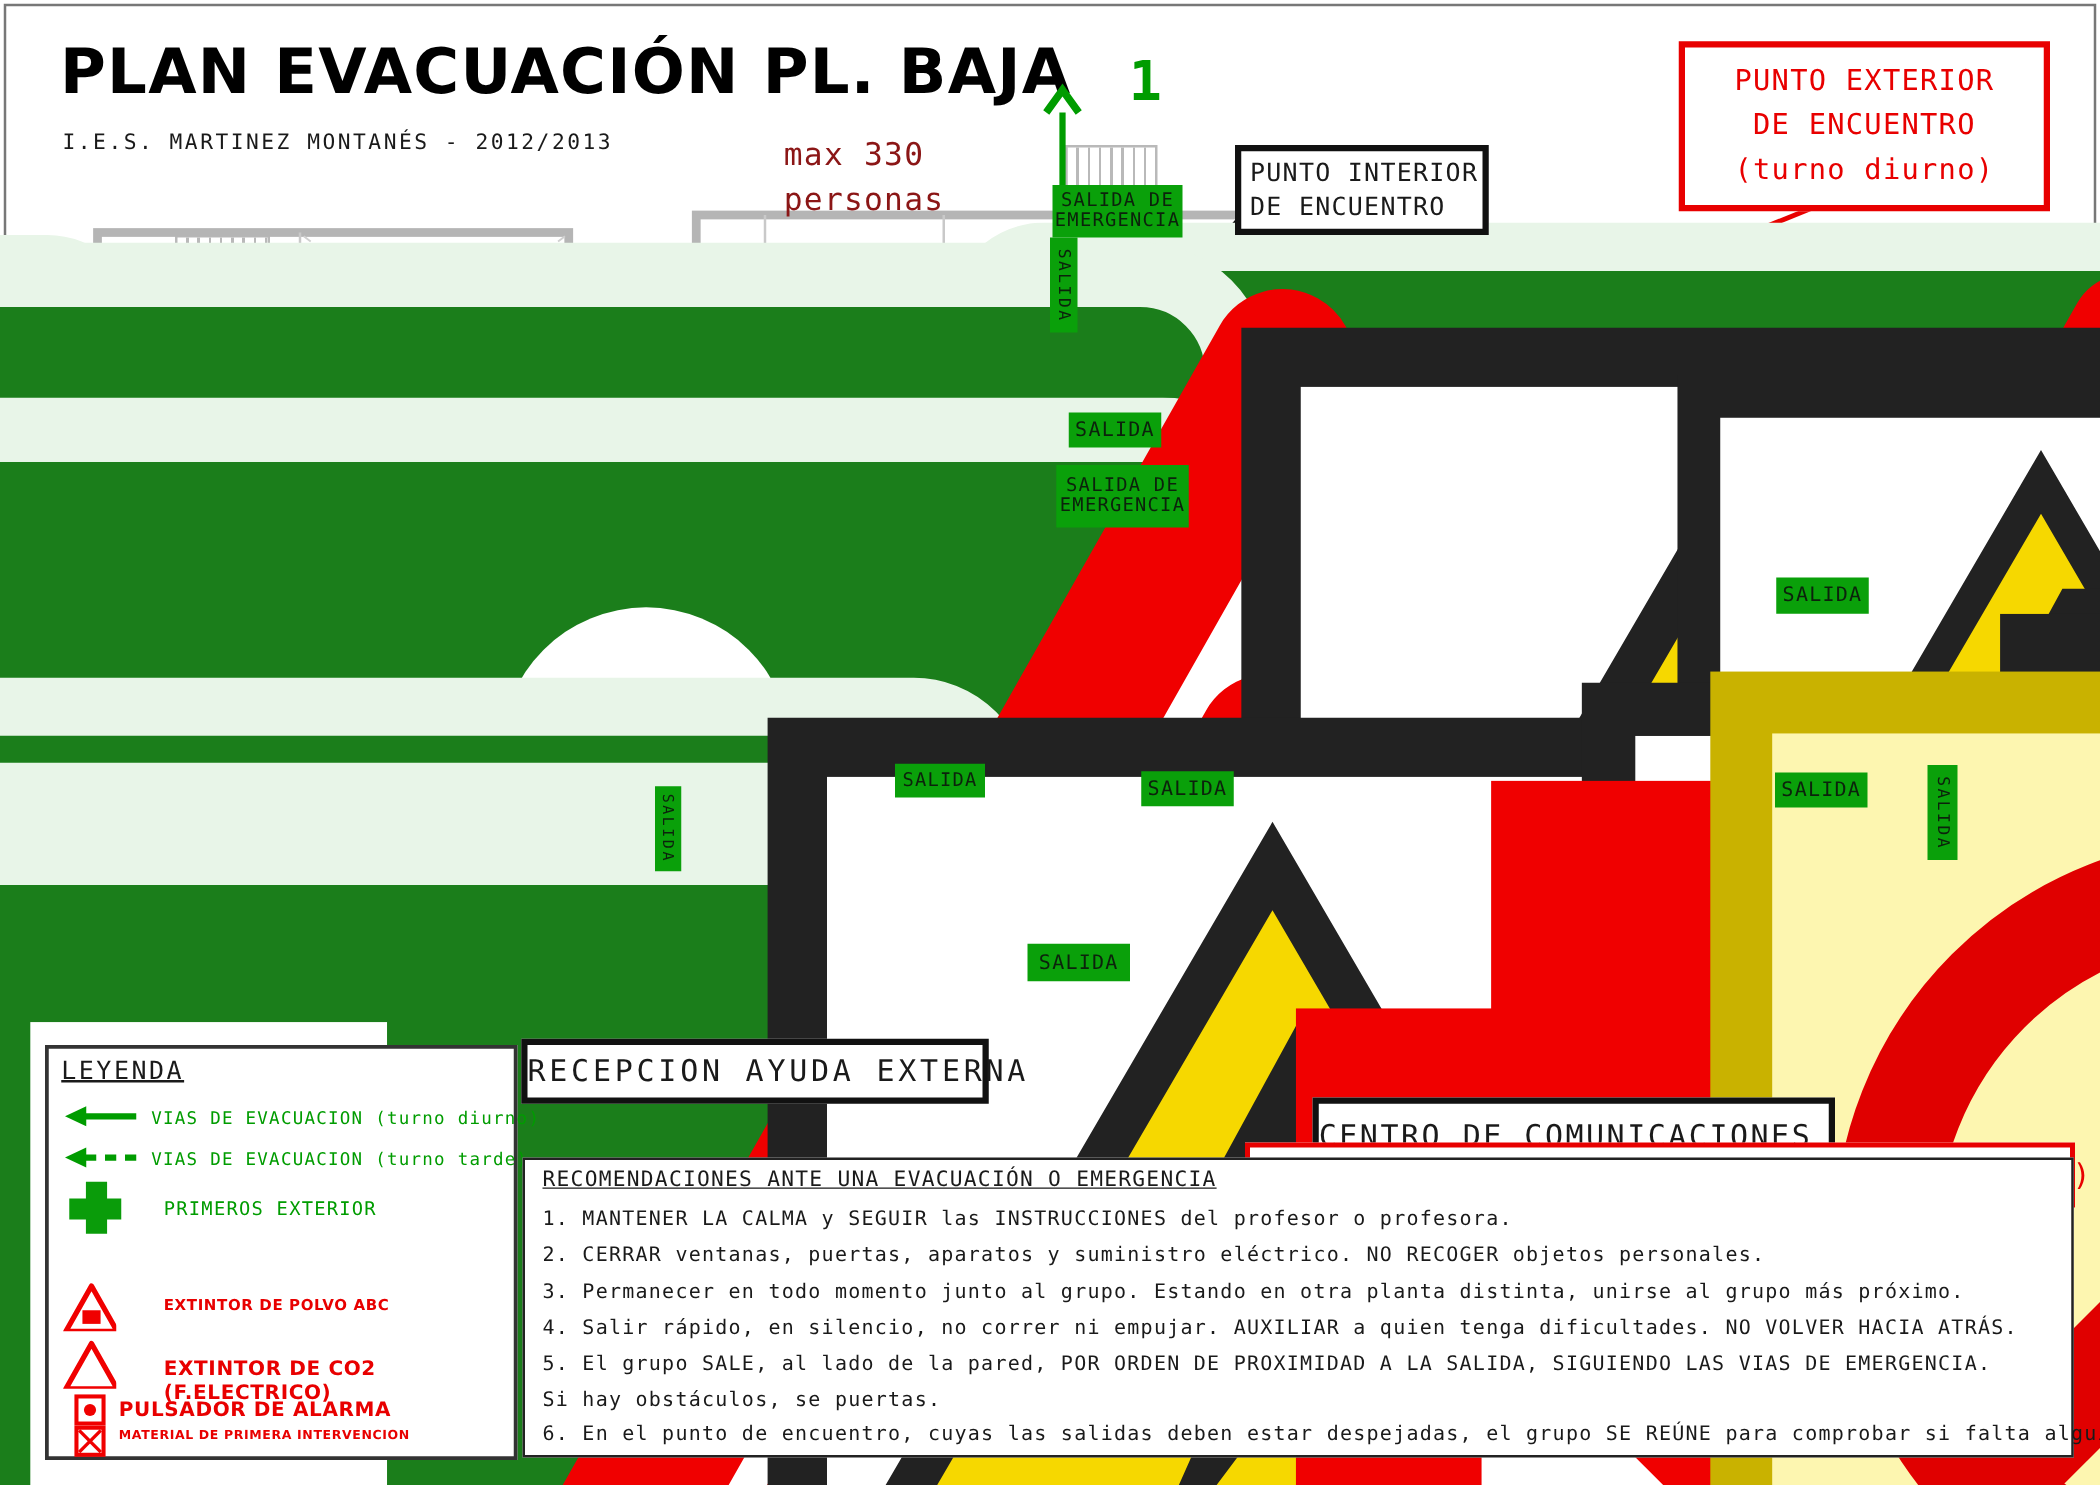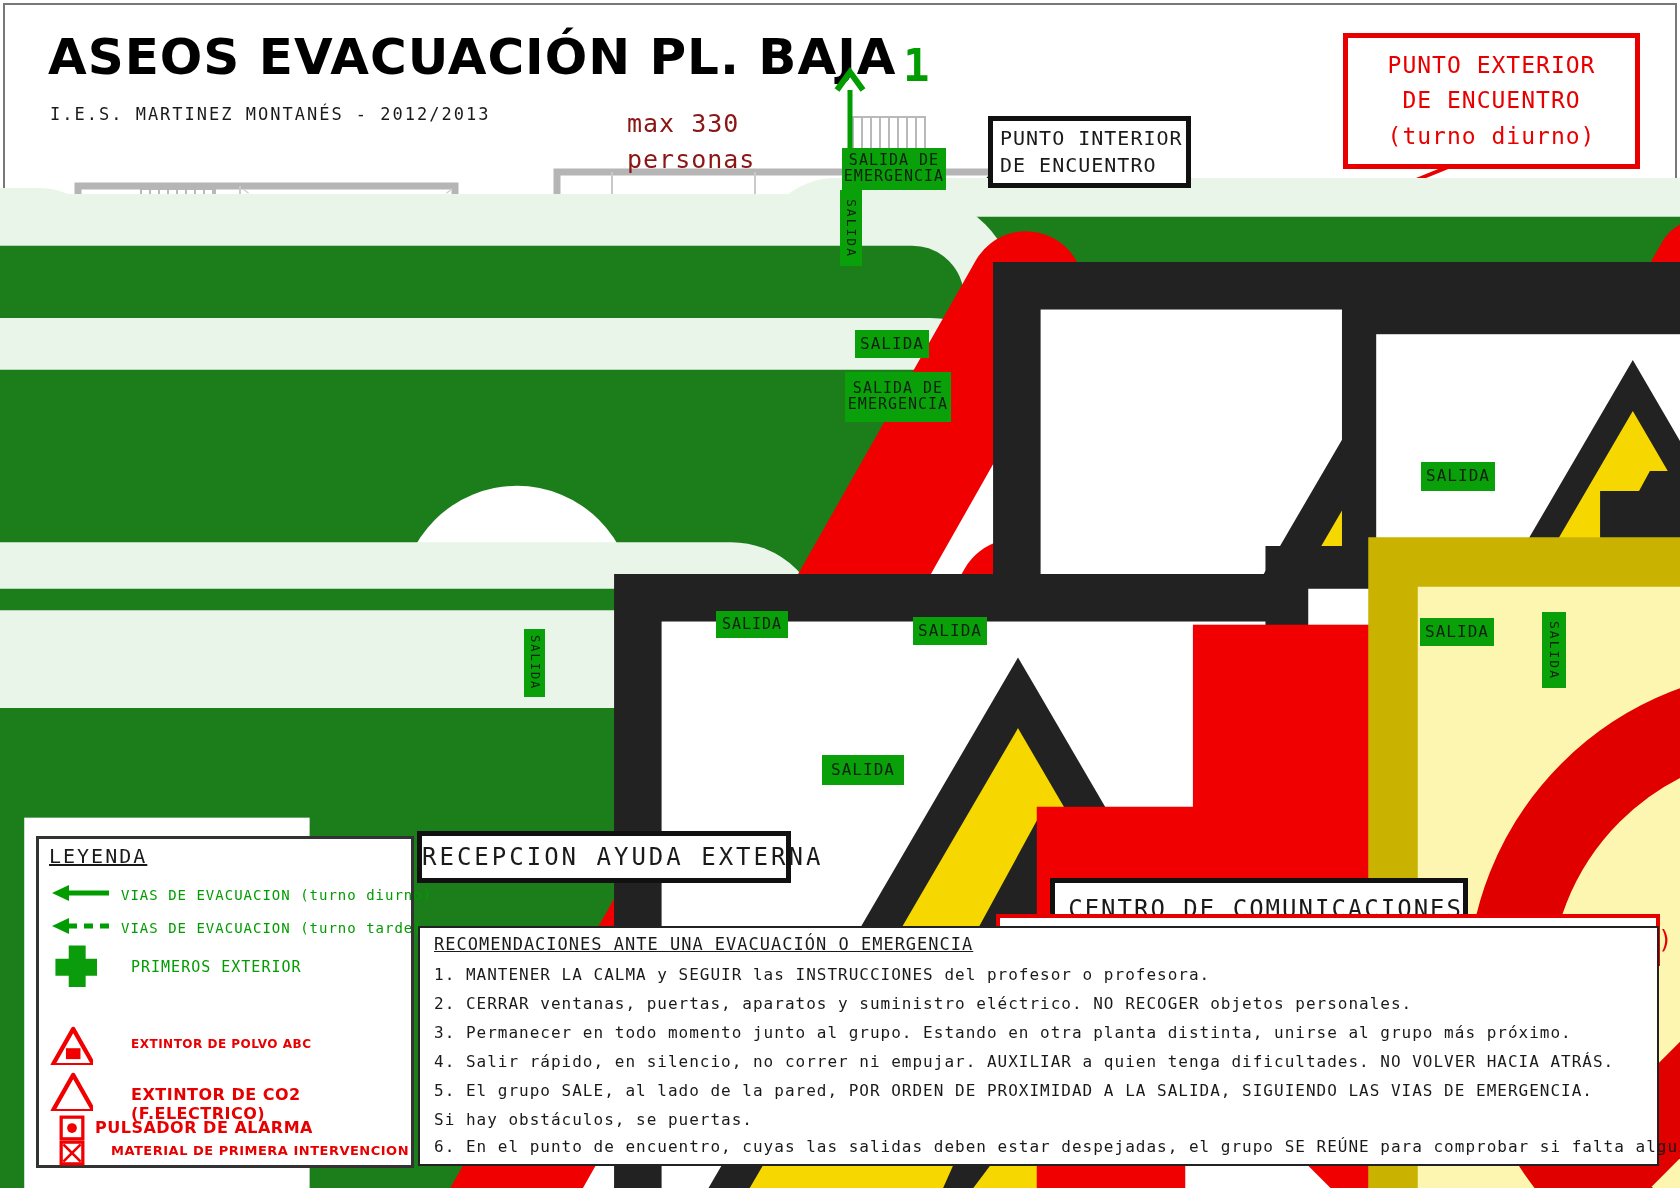--- a/index.html
+++ b/index.html
@@ -1,21 +1,21 @@
 <!DOCTYPE html>
 <html><head>
 <meta charset="utf-8">
 <style>
   html,body{margin:0;padding:0;background:#e8e8e8}
   .page{position:relative;width:1680px;height:1188px;background:#fff;overflow:hidden;
         font-family:"DejaVu Sans Mono",monospace;color:#111}
   .frame{position:absolute;inset:3px;border:2px solid #777;z-index:0}
   .abs{position:absolute}
   .cad{letter-spacing:1px;line-height:1.18;white-space:pre;color:#1a1a1a}
-  .ctr{text-align:right}
+  .ctr{text-align:left}
   .dred{color:#8b1616}
   .grn{color:#009c00}
   .blu{color:#0000cd;font-weight:bold}
   .num{color:#009c00;font-weight:bold;font-family:"DejaVu Sans Mono",monospace}
   .title{font-family:"DejaVu Sans",sans-serif;font-weight:800;color:#000;letter-spacing:1px}
   .vtext{writing-mode:vertical-rl;transform:rotate(180deg)}
   .vtext span{display:block}
   .sign{background:#0aa00a;color:#0c220c;display:flex;flex-direction:column;align-items:center;
         justify-content:center;text-align:center;line-height:1.05;letter-spacing:1px;z-index:5}
   .signv{writing-mode:vertical-rl;background:#0aa00a;color:#0c220c;display:flex;align-items:center;
@@ -76,21 +76,21 @@
       <path d="M160,700 V815 M213,700 V815 M278,700 V815 M493,700 V815 M660,700 V815"></path>
       <path d="M957,495 V620 M980,495 V620 M1010,495 V620 M1108,495 V620 M1148,495 V620 M1378,495 V620 M1420,495 V620 M1510,495 V620 M1545,495 V620"></path>
       <path d="M905,620 H1623 M905,695 H1623"></path>
       <path d="M925,695 V810 M968,695 V810 M1012,695 V810 M1160,695 V810 M1355,695 V810 M1420,695 V810 M1540,695 V810"></path>
       <rect x="915" y="497" width="44" height="56"></rect>
       <path d="M915,497 L959,553 M959,497 L915,553" stroke-width="1.5"></path>
     </g>
     <path d="M243,189 L452,349 M452,189 L243,349" stroke="#d0d0d0" stroke-width="1.5" stroke-dasharray="7 5" fill="none"></path>
   </svg>
 
-  <div class="abs title lab" style="left:48px;top:28px;font-size:50px">ASEOS EVACUACIÓN PL. BAJA</div>
+  <div class="abs title lab" style="left:48px;top:28px;font-size:50px">PLAN EVACUACIÓN PL. BAJA</div>
   <div class="abs cad lab" style="left:50px;top:104px;font-size:17px;letter-spacing:2px">I.E.S. MARTINEZ MONTANÉS - 2012/2013</div>
 
   <div class="abs cad lab" style="left:1148px;top:232px;font-size:35px;letter-spacing:9px;line-height:1.35">
     <span>PATIO DE</span><br>
     <span>DEPORTES</span>
   </div>
 
   <div class="abs cad dred lab" style="left:627px;top:106px;font-size:25px;line-height:1.45"><span>max 330</span><br><span>personas</span></div>
   <div class="abs cad dred lab" style="left:224px;top:256px;font-size:16px;line-height:1.4"><span>max 40</span><br><span>personas</span></div>
   <div class="abs cad dred lab" style="left:906px;top:288px;font-size:18px;line-height:1.35"><span>max 194</span><br><span>personas</span></div>
@@ -387,21 +387,21 @@
         <use href="#tco2" transform="scale(1.1)"></use>
       </svg>
     <div class="abs lred" style="left:92px;top:246px;font-size:16px">EXTINTOR DE CO2 (F.ELECTRICO)</div>
     <svg class="abs" width="26" height="26" style="left:20px;top:276px">
         <use href="#alarma"></use>
       </svg>
     <div class="abs lred" style="left:56px;top:279px;font-size:16px">PULSADOR DE ALARMA</div>
     <svg class="abs" width="26" height="26" style="left:20px;top:301px">
         <use href="#material"></use>
       </svg>
-    <div class="abs lred" style="left:72px;top:304px;font-size:13px">MATERIAL DE PRIMERA INTERVENCION</div>
+    <div class="abs lred" style="left:56px;top:304px;font-size:10px">MATERIAL DE PRIMERA INTERVENCION</div>
   </div>
 
   <div class="abs" style="left:418px;top:926px;width:1237px;height:236px;border:2px solid #222;z-index:5;background:#fff">
     <div class="abs cad u" style="left:14px;top:6px;font-size:17px;letter-spacing:1px">RECOMENDACIONES ANTE UNA EVACUACIÓN O EMERGENCIA</div>
     <div class="abs cad" style="left:14px;top:38px;font-size:16px">1. MANTENER LA CALMA y SEGUIR las INSTRUCCIONES del profesor o profesora.</div>
     <div class="abs cad" style="left:14px;top:67px;font-size:16px">2. CERRAR ventanas, puertas, aparatos y suministro eléctrico. NO RECOGER objetos personales.</div>
     <div class="abs cad" style="left:14px;top:96px;font-size:16px">3. Permanecer en todo momento junto al grupo. Estando en otra planta distinta, unirse al grupo más próximo.</div>
     <div class="abs cad" style="left:14px;top:125px;font-size:16px">4. Salir rápido, en silencio, no correr ni empujar. AUXILIAR a quien tenga dificultades. NO VOLVER HACIA ATRÁS.</div>
     <div class="abs cad" style="left:14px;top:154px;font-size:16px">5. El grupo SALE, al lado de la pared, POR ORDEN DE PROXIMIDAD A LA SALIDA, SIGUIENDO LAS VIAS DE EMERGENCIA.</div>
     <div class="abs cad" style="left:14px;top:183px;font-size:16px">Si hay obstáculos, se puertas.</div>

